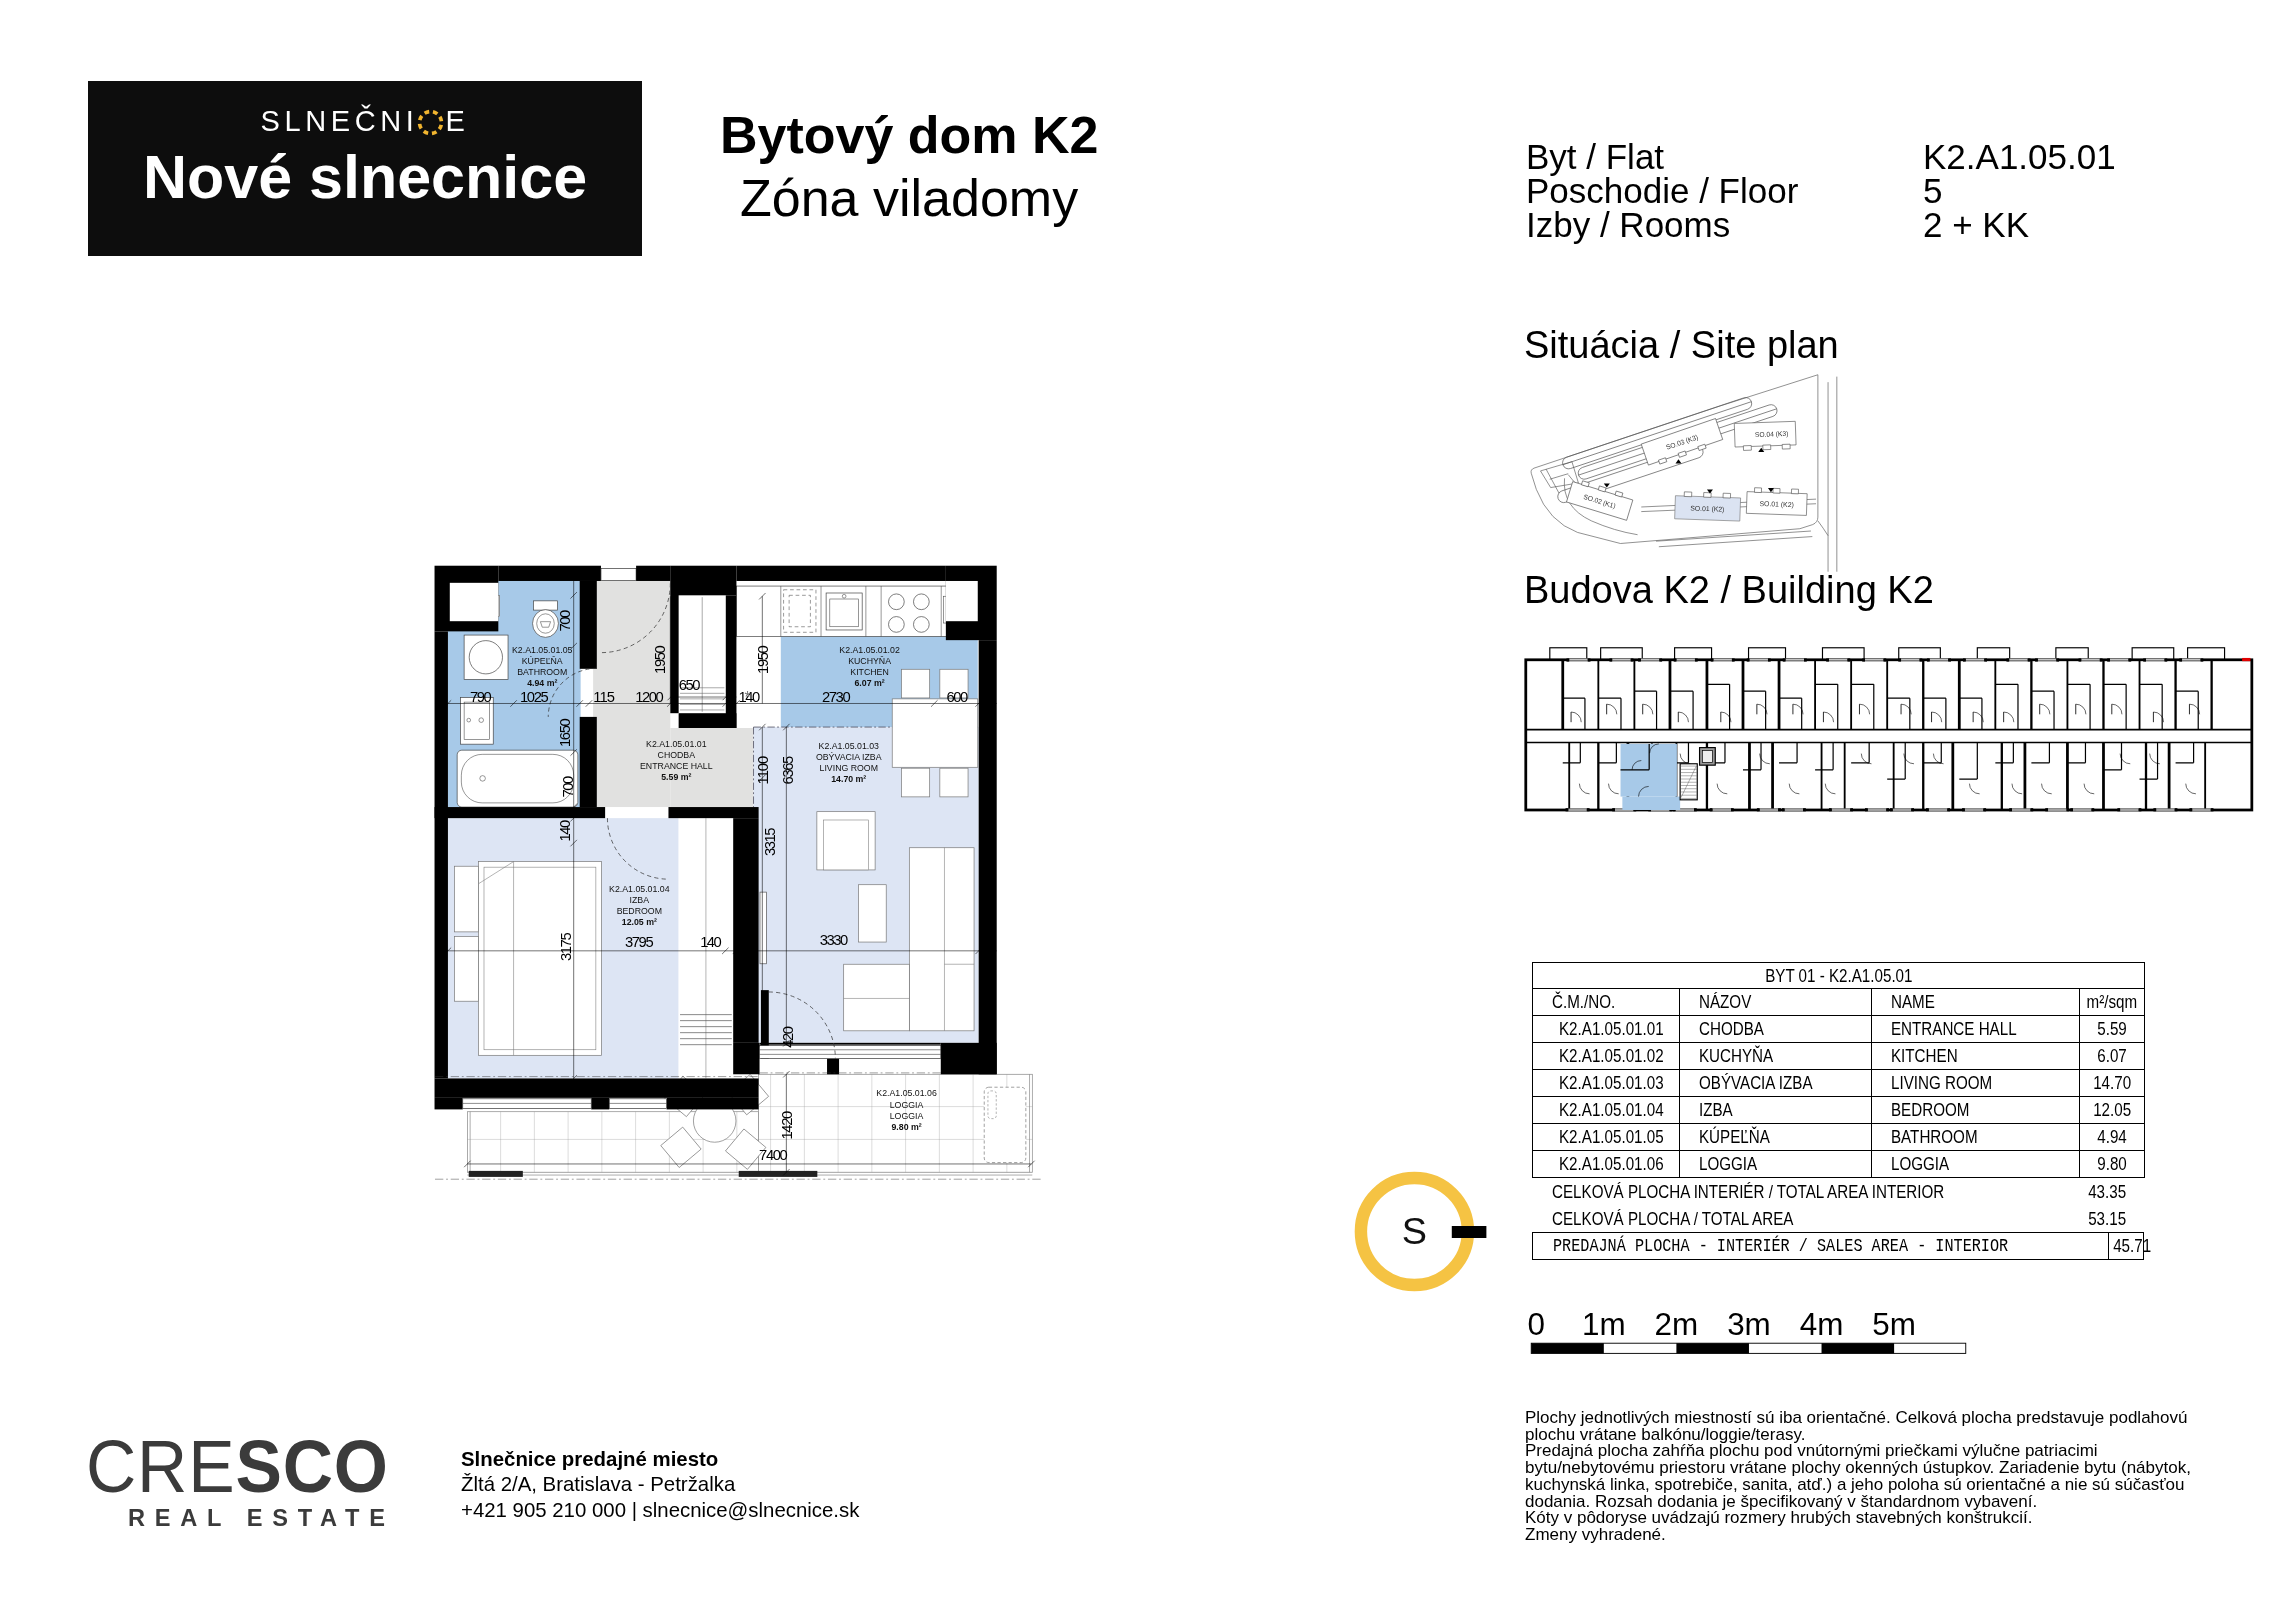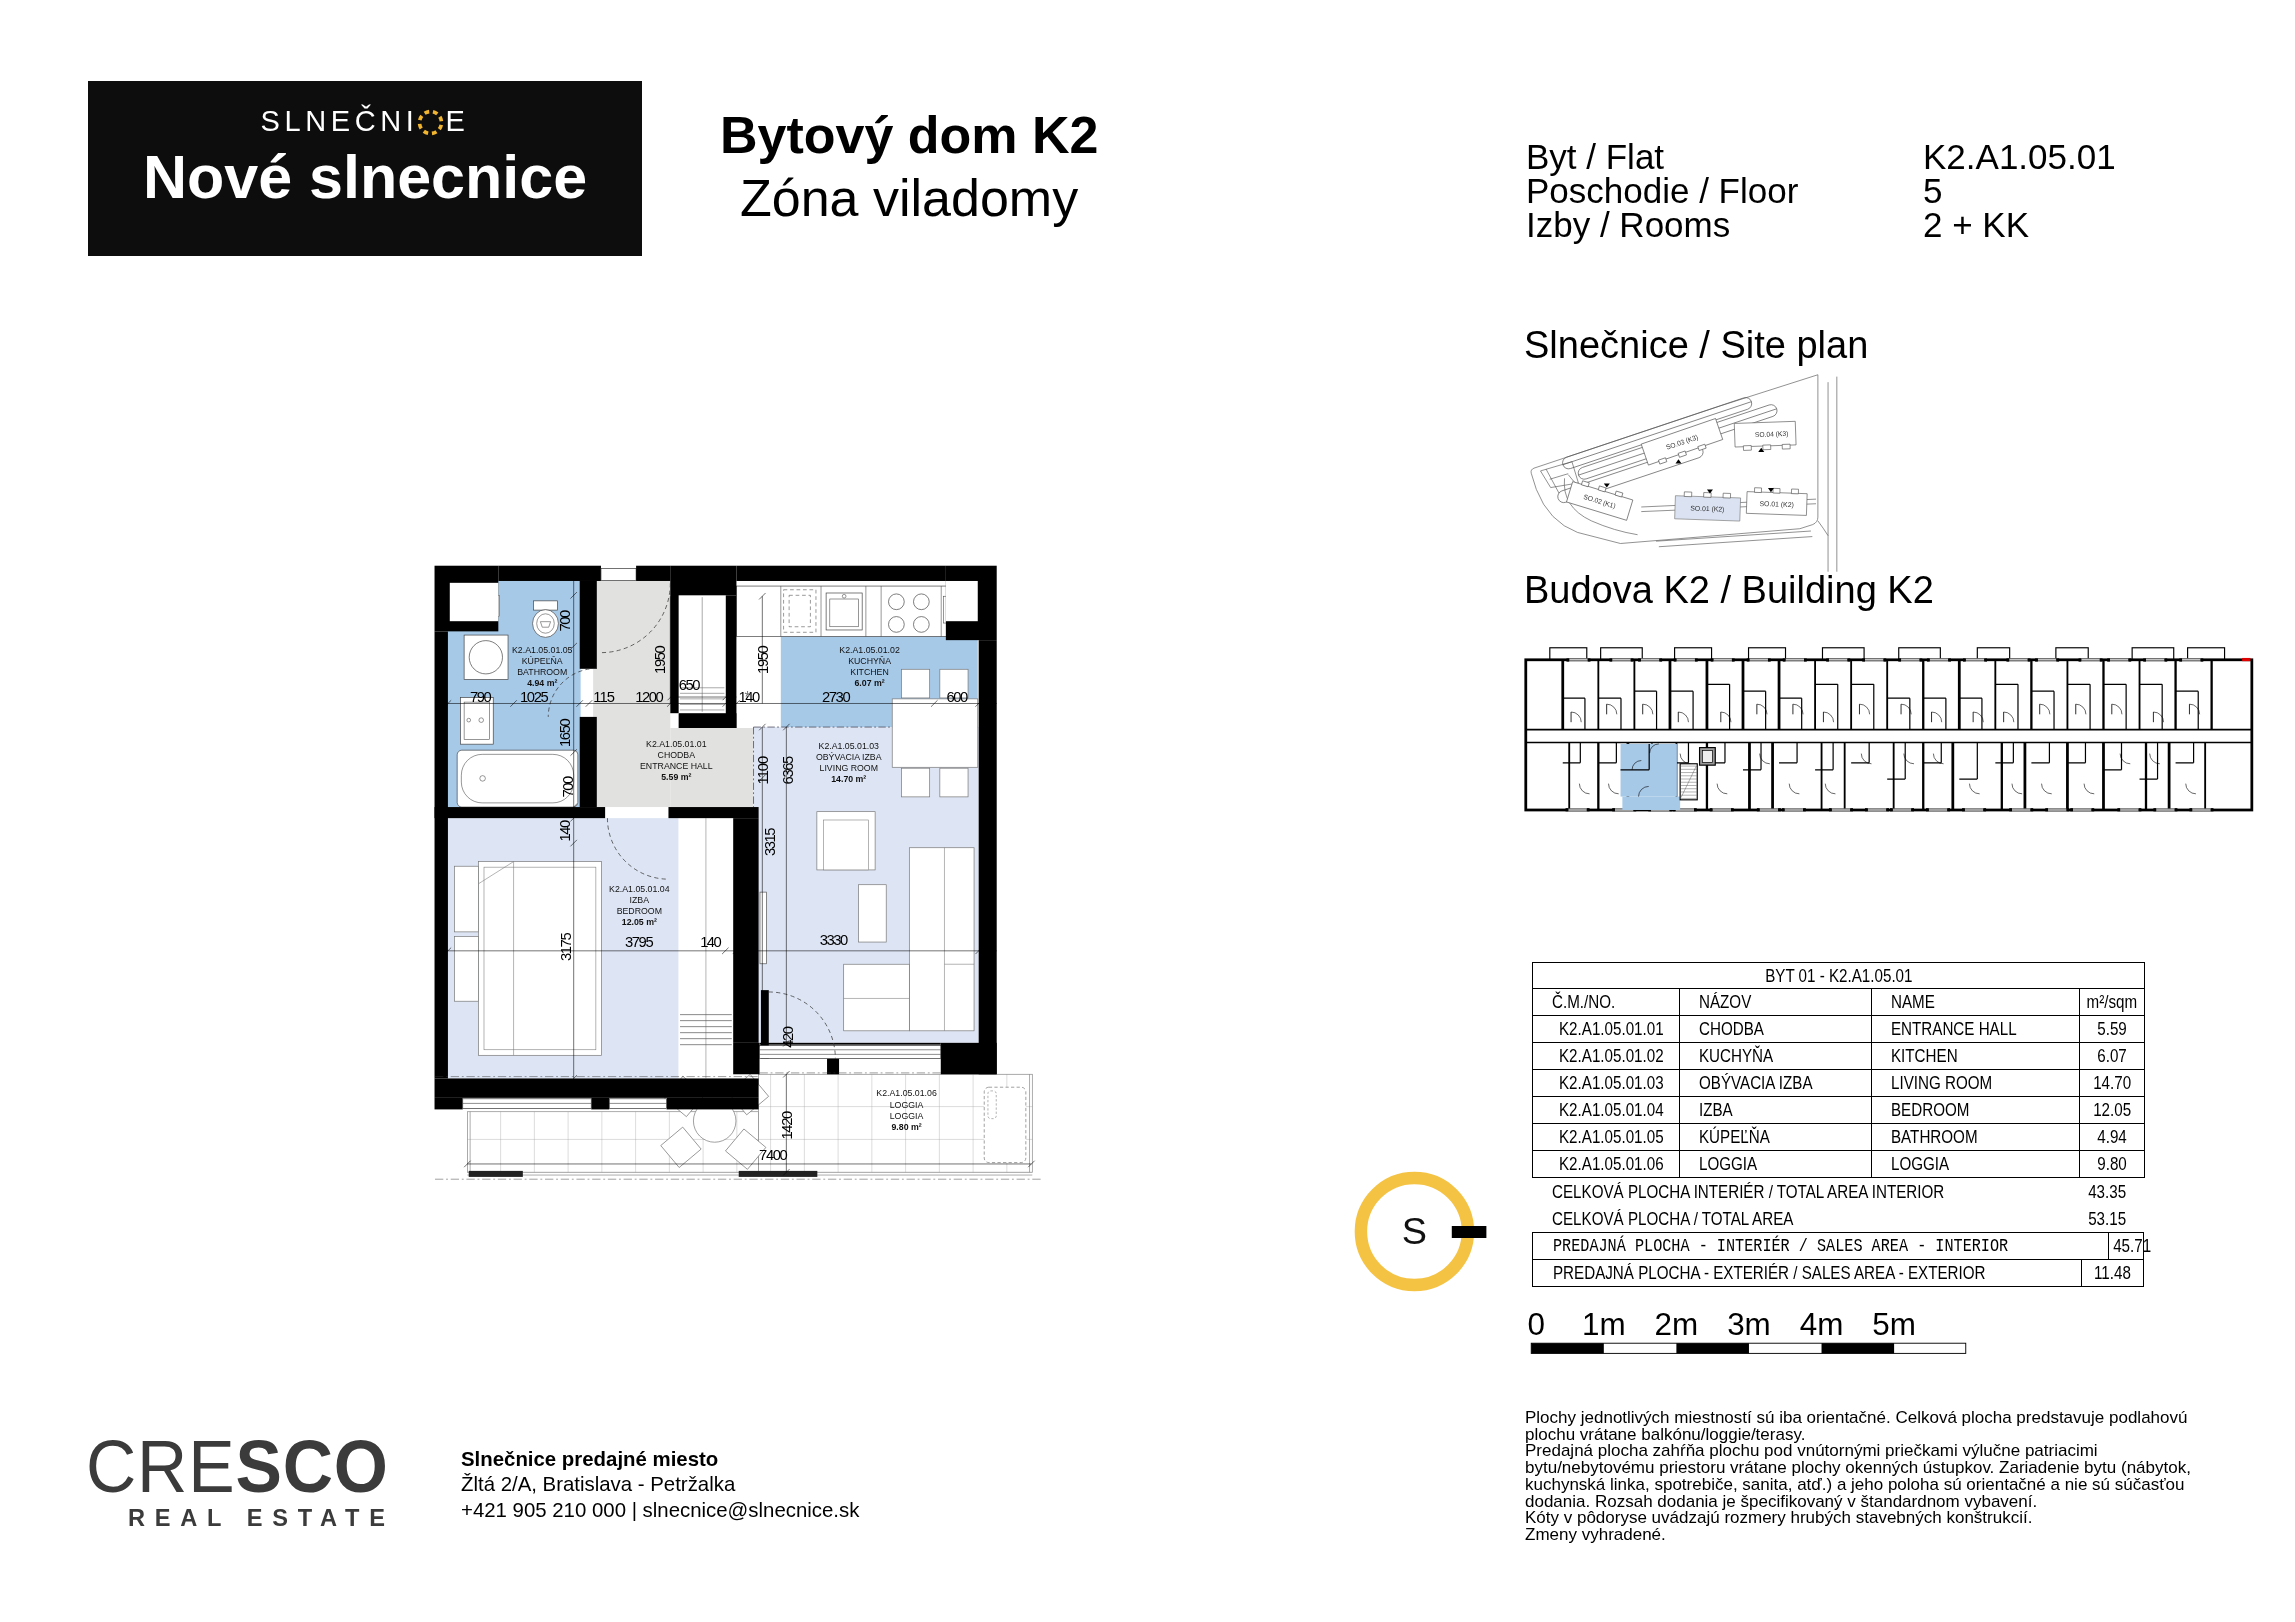--- a/index.html
+++ b/index.html
@@ -25,21 +25,21 @@
 <div class="abs" style="left:88px;top:147px;width:554px;text-align:center;color:#fff;font-size:61px;font-weight:bold;line-height:61px;">Nové slnecnice</div>
 
 <div class="abs" style="left:720px;top:104px;font-size:52px;line-height:62px;font-weight:bold;">Bytový dom K2</div>
 
 <div class="abs" style="left:720px;top:167px;font-size:52px;line-height:62px;margin-left:20px;">Zóna viladomy</div>
 
 <div class="abs" style="left:1526px;top:140px;font-size:35px;line-height:34px;">Byt / Flat<br>Poschodie / Floor<br>Izby / Rooms</div>
 
 <div class="abs" style="left:1923px;top:140px;font-size:35px;line-height:34px;">K2.A1.05.01<br>5<br>2 + KK</div>
 
-<div class="abs" style="left:1524px;top:324px;font-size:38px;">Slnečnice / Site plan</div>
+<div class="abs" style="left:1524px;top:324px;font-size:38px;">Situácia / Site plan</div>
 
 <svg class="abs" style="left:1522px;top:368px;" width="319" height="204" viewBox="0 0 690 440">
 <g fill="none" stroke="#555" stroke-width="1.4">
 
   <path d="M 640 14 L 430 81 L 26 216 Q 18 219 20 227 L 31 262 Q 58 332 120 355 L 213 379 L 601 347 L 629 338 Q 640 333 640 322 Z"></path>
 
   <path d="M 662 30 L 662 440 M 681 18 L 681 440 M 640 330 Q 652 346 662 362"></path>
 
   <g transform="rotate(-18.5 330 190)">
     <rect x="95" y="118" width="430" height="26" rx="13"></rect>
@@ -795,26 +795,20 @@
       <div style="width:74px;text-align:center;"><span class="nc">53.15</span></div>
     </div>
 
   <div class="boxrow">
       <div style="flex:1;padding-left:20.4px;font-family:Liberation Mono, monospace;"><span class="n">PREDAJNÁ PLOCHA - INTERIÉR / SALES AREA - INTERIOR</span></div>
       <div style="width:65px;text-align:right;border-left:1.4px solid #000;align-self:stretch;display:flex;align-items:center;justify-content:center;">
         <span class="nc">45.71</span>
       </div>
     </div>
 
-  <div class="boxrow" style="border-top:none;">
-      <div style="flex:1;padding-left:20.4px;"><span class="n">PREDAJNÁ PLOCHA - EXTERIÉR / SALES AREA - EXTERIOR</span></div>
-      <div style="width:65px;text-align:center;border-left:1.4px solid #000;align-self:stretch;display:flex;align-items:center;justify-content:center;">
-        <span class="nc">11.48</span>
-      </div>
-    </div>
 </div>
 
 <svg class="abs" style="left:1348px;top:1165px;" width="143" height="134" viewBox="0 0 310 290">
   <circle cx="144" cy="144" r="116" fill="none" stroke="#F5C343" stroke-width="27"></circle>
   <rect x="225" y="132" width="75" height="26" fill="#000"></rect>
   <text x="144" y="172" font-size="82" text-anchor="middle" fill="#111">S</text>
 </svg>
 
 <svg class="abs" style="left:1522px;top:1295px;" width="453" height="65" viewBox="0 0 980 140">
   <g font-size="68" fill="#000">

